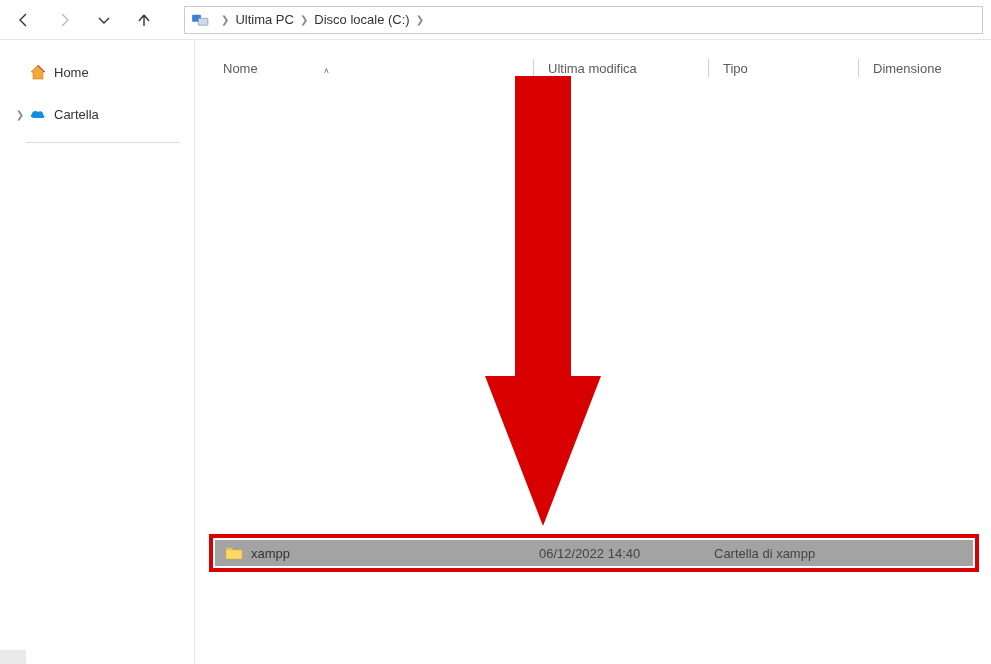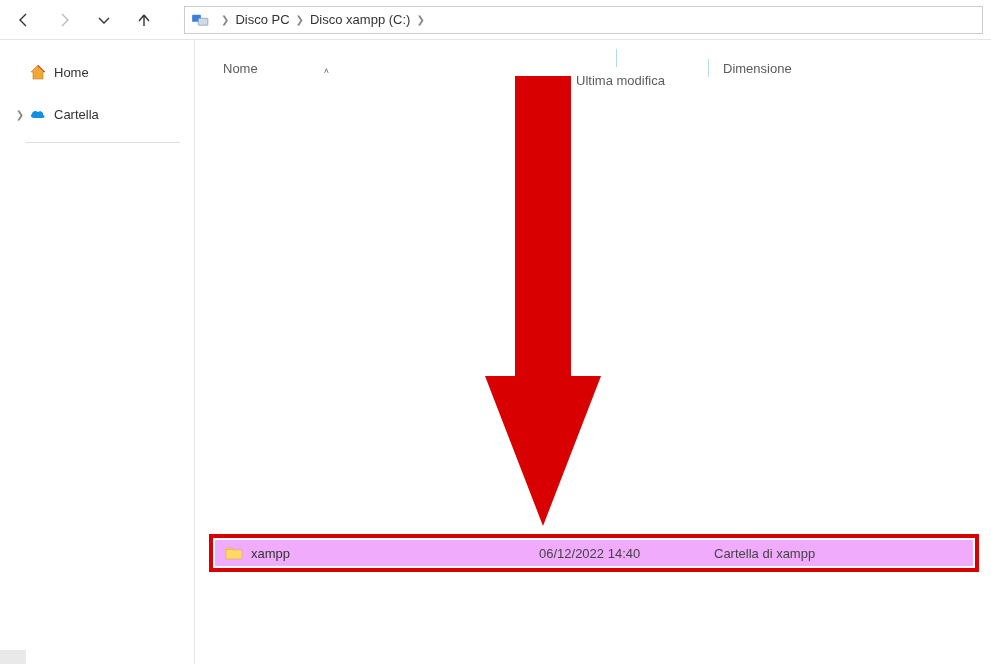--- a/index.html
+++ b/index.html
@@ -119,21 +119,21 @@
       padding-left: 28px;
       color: #5b5b5b;
       font-size: 13px;
     }
     .col {
       display: flex;
       align-items: center;
       gap: 6px;
     }
     .col-name { width: 310px; align-items: flex-end; }
-    .col-modified { width: 175px; flex-direction: column; }
+    .col-modified { width: 175px; }
     .col-type { width: 150px; }
     .col-size { width: 120px; }
     .col .sep-bar {
       width: 1px;
       height: 18px;
       background: #b5d7f2;
       margin-right: 8px;
     }
     .sort-caret {
       font-size: 9px;
@@ -145,21 +145,21 @@
       top: 494px;
       left: 14px;
       right: 12px;
       border: 4px solid #d80000;
       padding: 2px;
     }
     .file-row {
       display: flex;
       align-items: center;
       height: 26px;
-      background: #f0abfc;
+      background: #a3a3a3;
       padding-left: 10px;
     }
     .file-row .folder-icon {
       width: 18px;
       height: 14px;
       margin-right: 8px;
       flex-shrink: 0;
     }
     .file-row .fname { width: 288px; }
     .file-row .fmod { width: 175px; color: #444; }
@@ -206,23 +206,23 @@
           <path d="M8 3 L3 9 M8 3 L13 9 M8 3 L8 14" stroke="#333" stroke-width="1.4" fill="none"></path>
         </svg>
     </div>
   </div>
   <div class="breadcrumb-bar">
     <svg class="pc-icon" viewBox="0 0 20 16">
       <rect x="1" y="2" width="10" height="8" rx="1" fill="#3b82d6"></rect>
       <rect x="8" y="6" width="11" height="8" rx="1" fill="#cfdce8" stroke="#5a7a99" stroke-width="0.6"></rect>
     </svg>
     <span class="bc-sep">❯</span>
-    <span class="bc-item">Disco PC</span>
+    <span class="bc-item">Ultima PC</span>
     <span class="bc-sep">❯</span>
-    <span class="bc-item">Disco xampp (C:)</span>
+    <span class="bc-item">Disco locale (C:)</span>
     <span class="bc-sep">❯</span>
   </div>
 </div>
 
 <div class="main-area">
   <div class="sidebar">
     <div class="sidebar-item">
       <span class="expand-caret empty">❯</span>
       <svg class="side-icon" viewBox="0 0 20 20">
         <path d="M10 3 L3 10 L5 10 L5 17 L15 17 L15 10 L17 10 Z" fill="#f2a838" stroke="#c77918" stroke-width="0.6"></path>
@@ -243,20 +243,24 @@
   <div class="content">
     <div class="col-headers">
       <div class="col col-name">
         <span>Nome</span>
         <span class="sort-caret">˄</span>
       </div>
       <div class="col col-modified">
         <span class="sep-bar"></span>
         <span>Ultima modifica</span>
       </div>
+      <div class="col col-type">
+        <span class="sep-bar"></span>
+        <span>Tipo</span>
+      </div>
       <div class="col col-size">
         <span class="sep-bar"></span>
         <span>Dimensione</span>
       </div>
     </div>
 
     <svg class="arrow-annotation" viewBox="0 0 116 450" preserveAspectRatio="none">
       <path d="M30 0 L86 0 L86 300 L116 300 L58 450 L0 300 L30 300 Z" fill="#d80000"></path>
     </svg>
 

